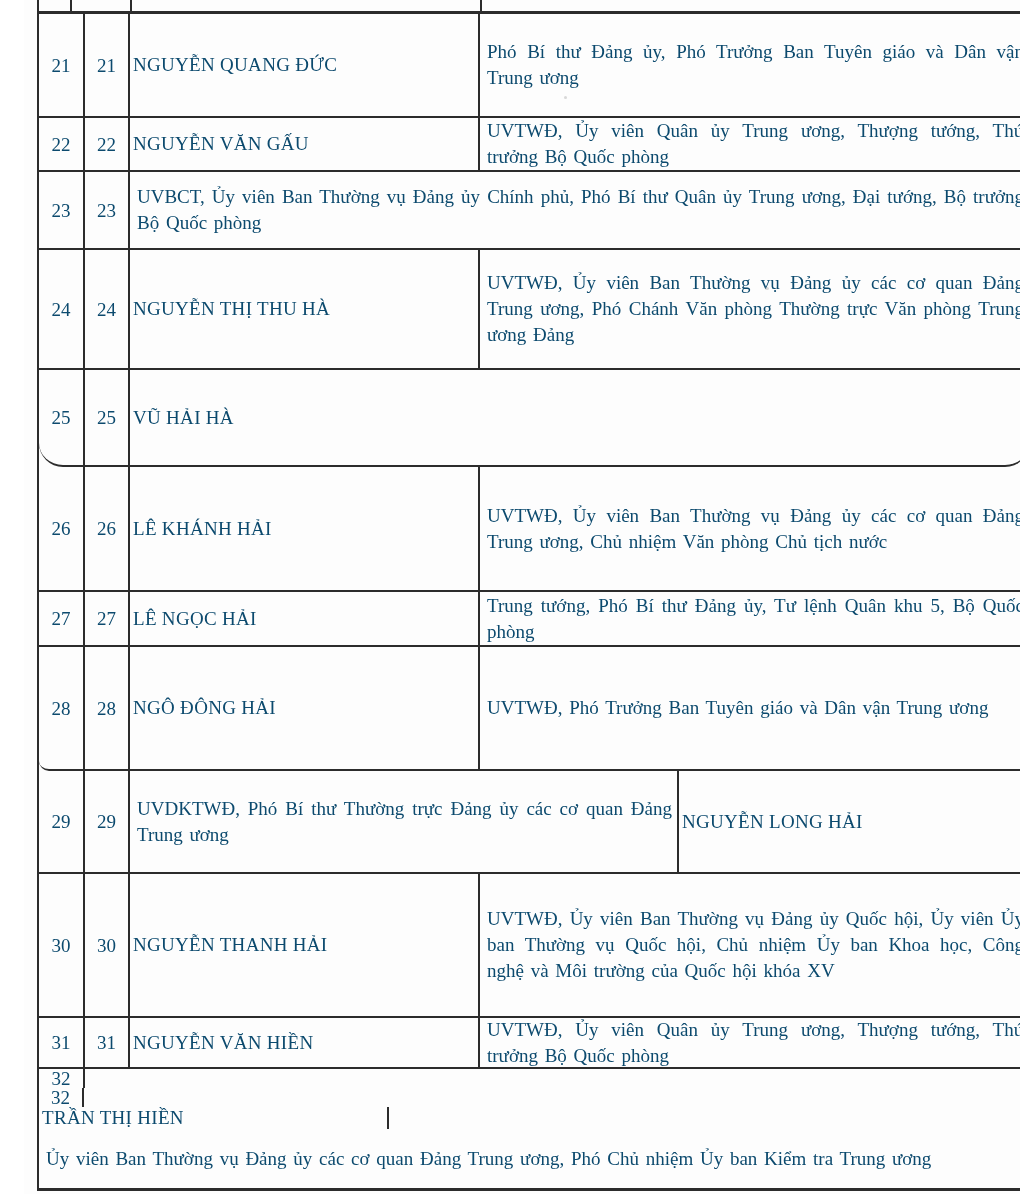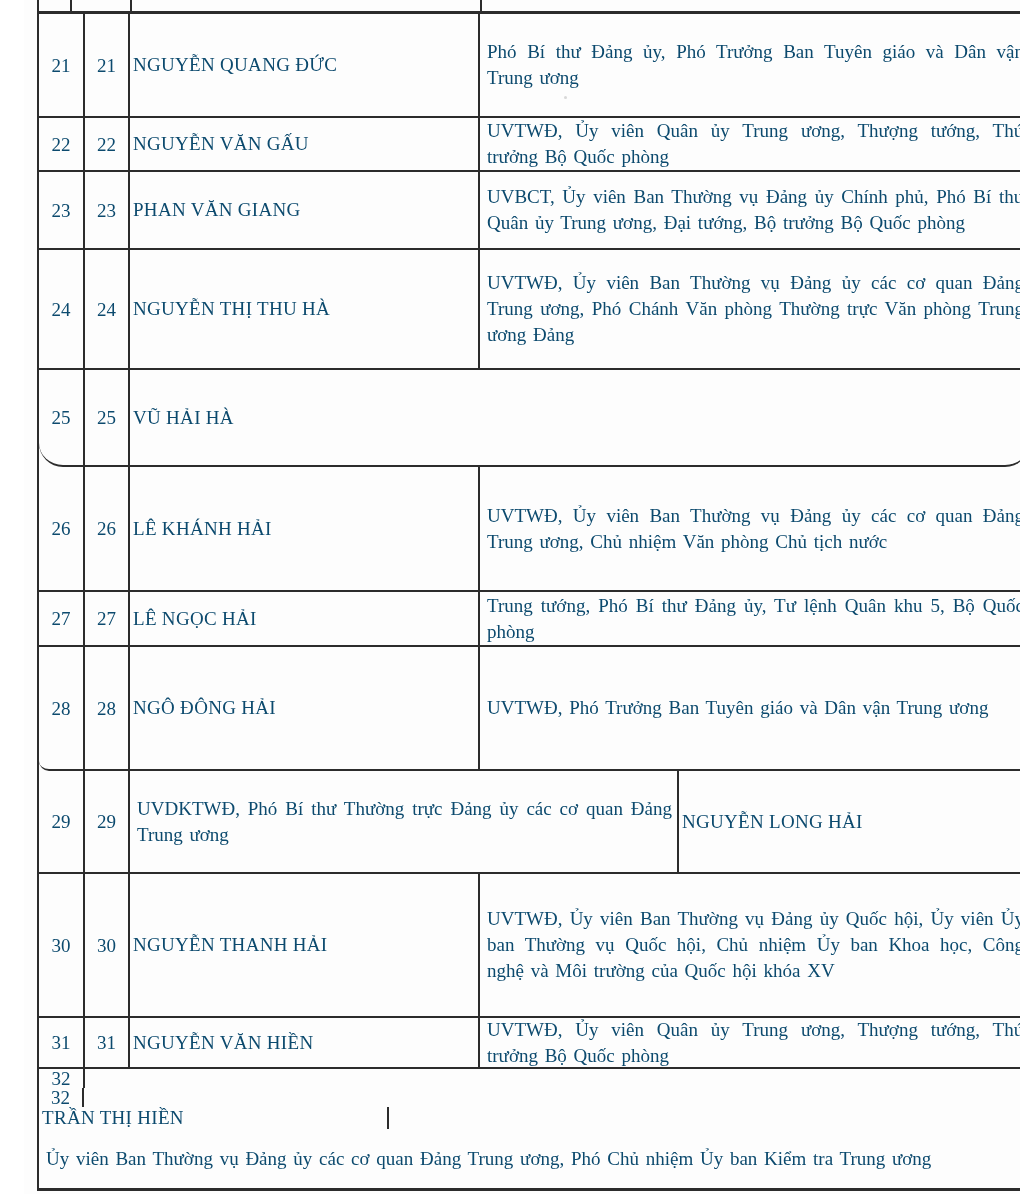--- a/index.html
+++ b/index.html
@@ -138,23 +138,20 @@
         </div>
     </div>
 
     <div class="row h23">
       <div class="cell c-no1">
           <span class="num">23</span>
         </div>
       <div class="cell c-no2">
           <span class="num">23</span>
         </div>
-      <div class="cell c-name">
-          <span class="name">PHAN VĂN GIANG</span>
-        </div>
       <div class="cell c-pos">
           <div class="pos">UVBCT, Ủy viên Ban Thường vụ Đảng ủy Chính phủ, Phó Bí thư Quân ủy Trung ương, Đại tướng, Bộ trưởng Bộ Quốc phòng</div>
         </div>
     </div>
 
     <div class="row h24">
       <div class="cell c-no1">
           <span class="num">24</span>
         </div>
       <div class="cell c-no2">

